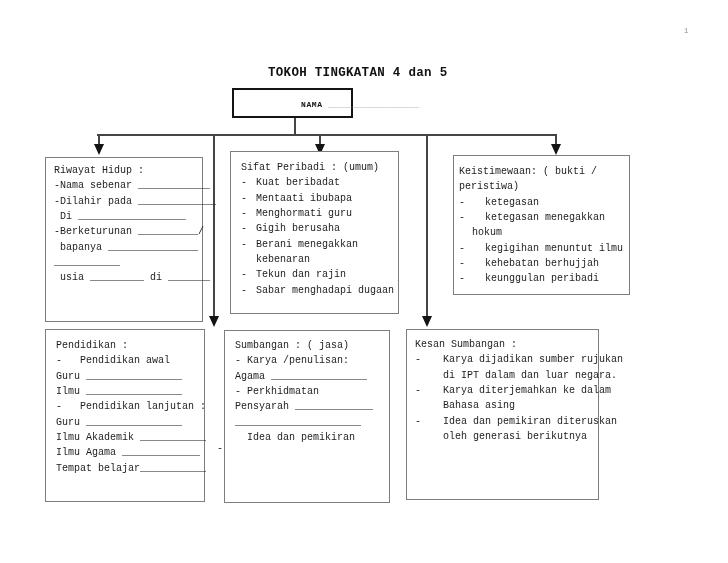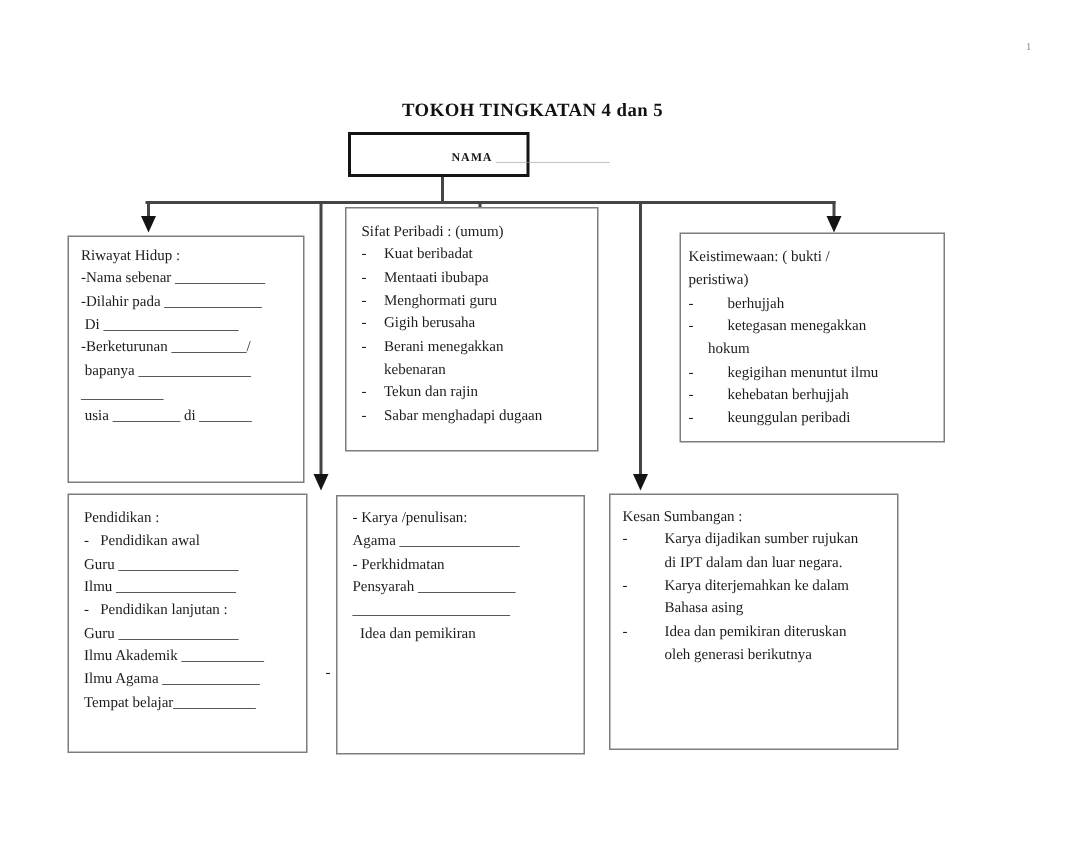--- a/index.html
+++ b/index.html
@@ -1,19 +1,19 @@
 <!DOCTYPE html>
 <html><head>
 <meta charset="utf-8">
 <style>
   * { margin:0; padding:0; box-sizing:border-box; }
   html,body { background:#ffffff; }
   .page {
     position:relative; width:728px; height:563px; background:#ffffff;
-    font-family:Liberation Serif, serif; color:#1c1c1c; overflow:hidden;
+    font-family:Liberation Mono, monospace; color:#1c1c1c; overflow:hidden;
   }
   .page-number { position:absolute; left:684px; top:27px; font-size:7px; color:#8a8a8a; }
   .doc-title {
     position:absolute; left:268px; top:66px; font-size:12.5px; font-weight:bold;
     letter-spacing:0.3px; color:#111; white-space:pre;
   }
   
   .nama-box { position:absolute; left:232px; top:88px; width:121px; height:30px; border:2px solid #141414; background:#fff; }
   .nama-text { position:absolute; left:277px; top:100px; white-space:pre; font-size:8px; }
   .nama-text .lbl { font-weight:bold; letter-spacing:0.6px; color:#161616;padding-left:24px; }
@@ -30,21 +30,21 @@
   
   .box {
     position:absolute; background:#fff; border:1px solid #7d7d7d;
     font-size:10px; line-height:15.35px; color:#1c1c1c;
   }
   .line { display:block; white-space:pre; }
   .row { display:flex; }
   .bullet { white-space:pre; flex:0 0 15px; }
   .itext { white-space:pre; }
   .box-riwayat      { left:45px;  top:157px; width:158px; height:165px; padding:5px 4px 12px 8px; }
-  .box-sifat        { left:230px; top:138px; width:169px; height:163px; padding:8px 2px 0 10px; }
+  .box-sifat        { left:230px; top:151px; width:169px; height:163px; padding:8px 2px 0 10px; }
   .box-keistimewaan { left:453px; top:155px; width:177px; height:140px; padding:8px 2px 0 5px; }
   .box-pendidikan   { left:45px;  top:329px; width:160px; height:173px; padding:8px 4px 0 10px; }
   .box-sumbangan    { left:224px; top:330px; width:166px; height:173px; padding:7px 4px 0 10px; }
   .box-kesan        { left:406px; top:329px; width:193px; height:171px; padding:7px 2px 0 8px; }
   .box-keistimewaan .bullet { flex-basis:26px; }
   .box-keistimewaan .row-less .bullet { flex-basis:13px; }
   .box-kesan .bullet { flex-basis:28px; }
   .outside-dash { position:absolute; left:217px; top:443px; font-size:10px; white-space:pre; }
 </style>
 </head>
@@ -122,21 +122,21 @@
         <span class="bullet">-</span>
         <span class="itext">Sabar menghadapi dugaan</span>
       </div>
   </div>
 
   <div class="box box-keistimewaan">
     <span class="line">Keistimewaan: ( bukti /</span>
     <span class="line">peristiwa)</span>
     <div class="row">
         <span class="bullet">-</span>
-        <span class="itext">berhujjah</span>
+        <span class="itext">ketegasan</span>
       </div>
     <div class="row">
         <span class="bullet">-</span>
         <span class="itext">ketegasan menegakkan</span>
       </div>
     <div class="row row-less">
         <span class="bullet"></span>
         <span class="itext">hokum</span>
       </div>
     <div class="row">
@@ -159,20 +159,21 @@
     <span class="line">Guru ________________</span>
     <span class="line">Ilmu ________________</span>
     <span class="line">-   Pendidikan lanjutan :</span>
     <span class="line">Guru ________________</span>
     <span class="line">Ilmu Akademik ___________</span>
     <span class="line">Ilmu Agama _____________</span>
     <span class="line">Tempat belajar___________</span>
   </div>
 
   <div class="box box-sumbangan">
+    <span class="line">Sumbangan : ( jasa)</span>
     <span class="line">- Karya /penulisan:</span>
     <span class="line">Agama ________________</span>
     <span class="line">- Perkhidmatan</span>
     <span class="line">Pensyarah _____________</span>
     <span class="line">_____________________</span>
     <span class="line">  Idea dan pemikiran</span>
   </div>
   <span class="outside-dash">-</span>
 
   <div class="box box-kesan">

